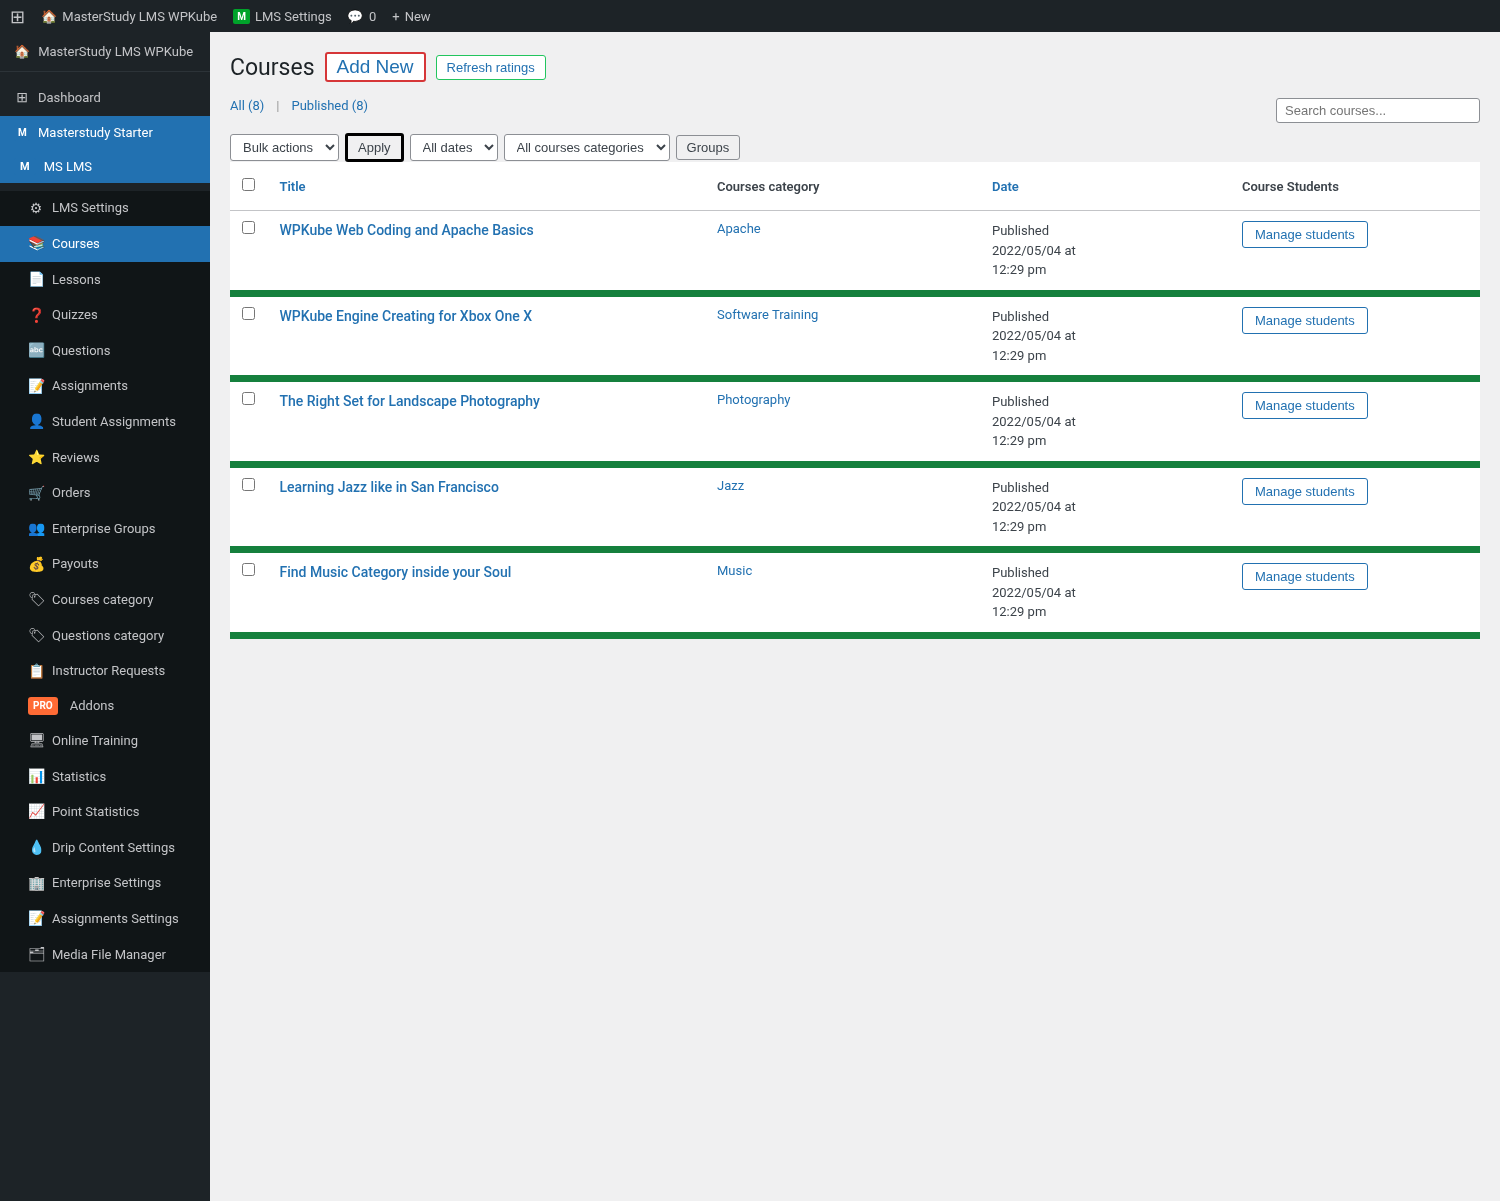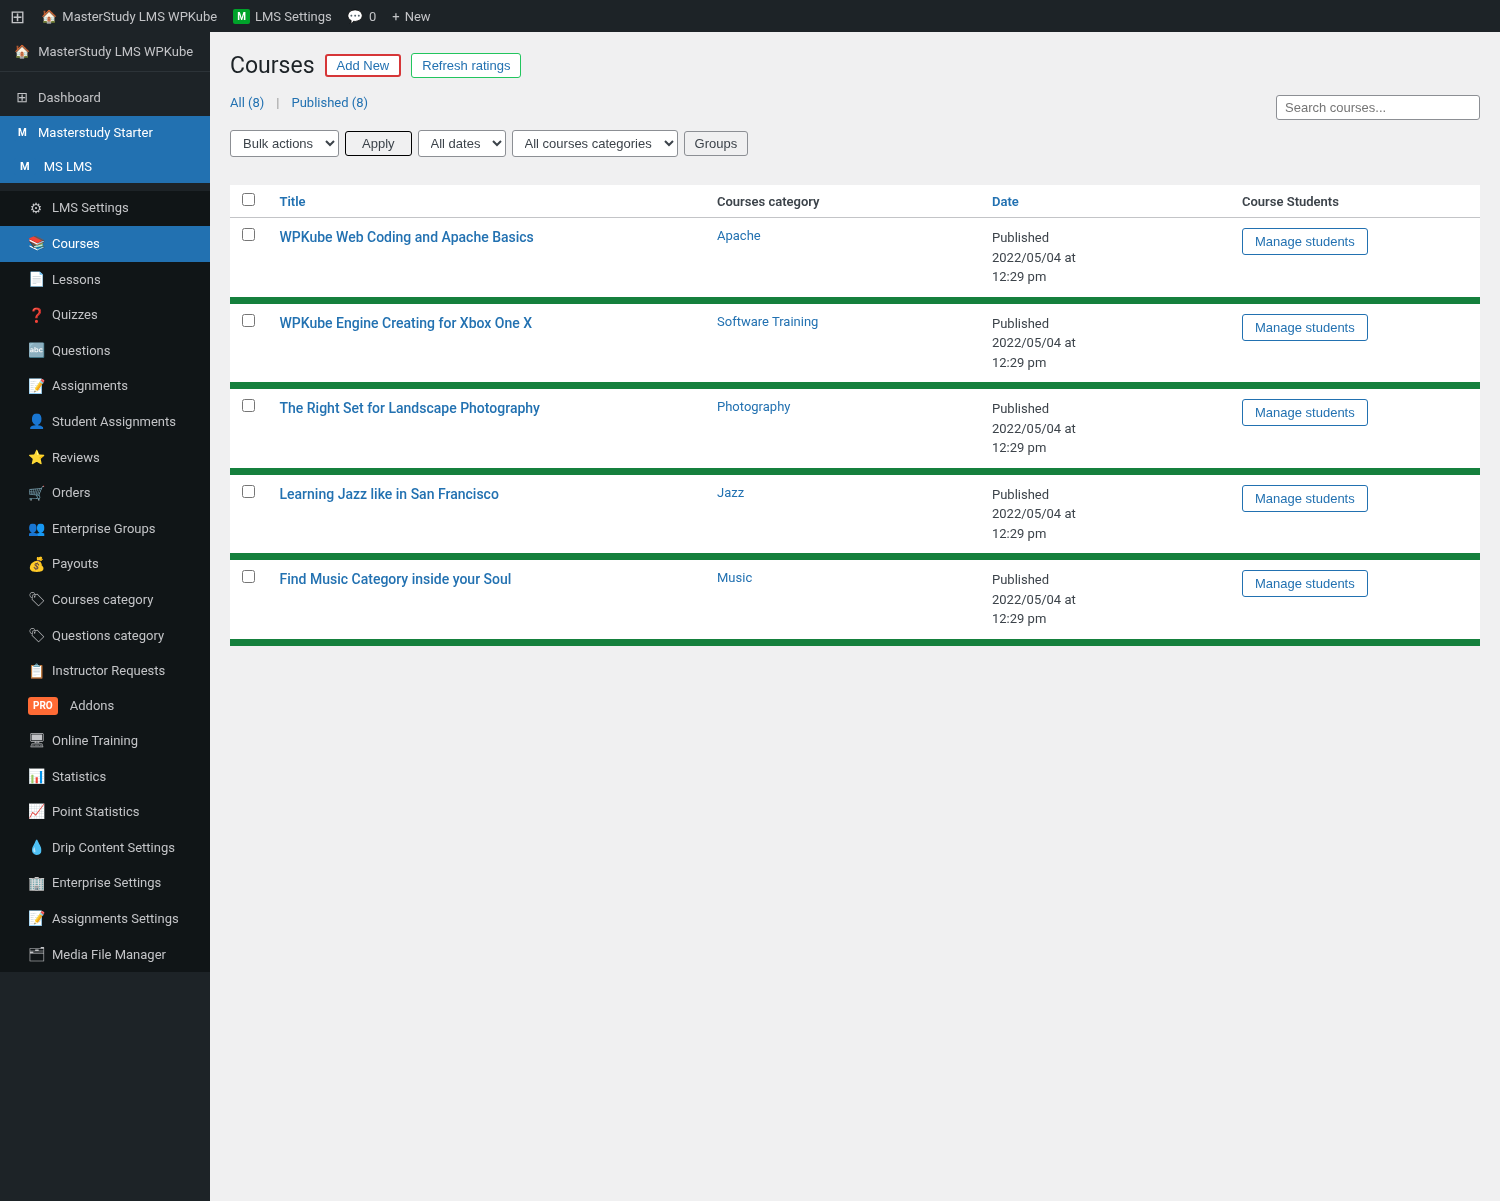--- a/index.html
+++ b/index.html
@@ -113,41 +113,41 @@
     .page-title {
       font-size: 23px;
       font-weight: 400;
       color: #1d2327;
     }
     .btn-add-new {
       background: #fff;
       border: 2px solid #d63638;
       color: #2271b1;
       padding: 2px 10px;
-      font-size: 13px;
+      font-size: 19px;
       cursor: pointer;
       border-radius: 3px;
       font-weight: 500;
     }
     .btn-refresh {
       background: #fff;
       border: 1px solid #22c55e;
       color: #2271b1;
       padding: 4px 10px;
       font-size: 13px;
       cursor: pointer;
       border-radius: 3px;
     }
 
     
     .filters-row {
       display: flex;
       align-items: center;
       gap: 6px;
-      margin-bottom: 28px;
+      margin-bottom: 0;
     }
     .status-links {
       display: flex;
       gap: 12px;
       margin-bottom: 10px;
       font-size: 13px;
       justify-content: space-between;
     }
     .status-links a { color: #2271b1; text-decoration: none; }
     .status-links .sep { color: #999; }
@@ -156,23 +156,23 @@
       padding: 4px 8px;
       border: 1px solid #8c8f94;
       border-radius: 3px;
       background: #fff;
       font-size: 13px;
       color: #3c434a;
       cursor: pointer;
     }
     .btn-apply {
       background: #f0f0f1;
-      border: 1px solid #000000;
+      border: 3px solid #000000;
       color: #3c434a;
-      padding: 4px 16px;
+      padding: 4px 10px;
       font-size: 13px;
       cursor: pointer;
       border-radius: 3px;
     }
     .btn-filter {
       background: #f0f0f1;
       border: 1px solid #8c8f94;
       color: #3c434a;
       padding: 4px 10px;
       font-size: 13px;
@@ -191,21 +191,21 @@
     }
 
     
     .courses-table {
       width: 100%;
       border-collapse: collapse;
       background: #fff;
     }
     .courses-table th {
       text-align: left;
-      padding: 8px 12px;
+      padding: 16px 12px;
       border-bottom: 1px solid #c3c4c7;
       font-weight: 600;
       font-size: 13px;
       color: #3c434a;
       background: #fff;
     }
     .courses-table th a { color: #2271b1; text-decoration: none; }
     .courses-table td {
       padding: 10px 12px;
       border-bottom: 7px solid #15803d;

